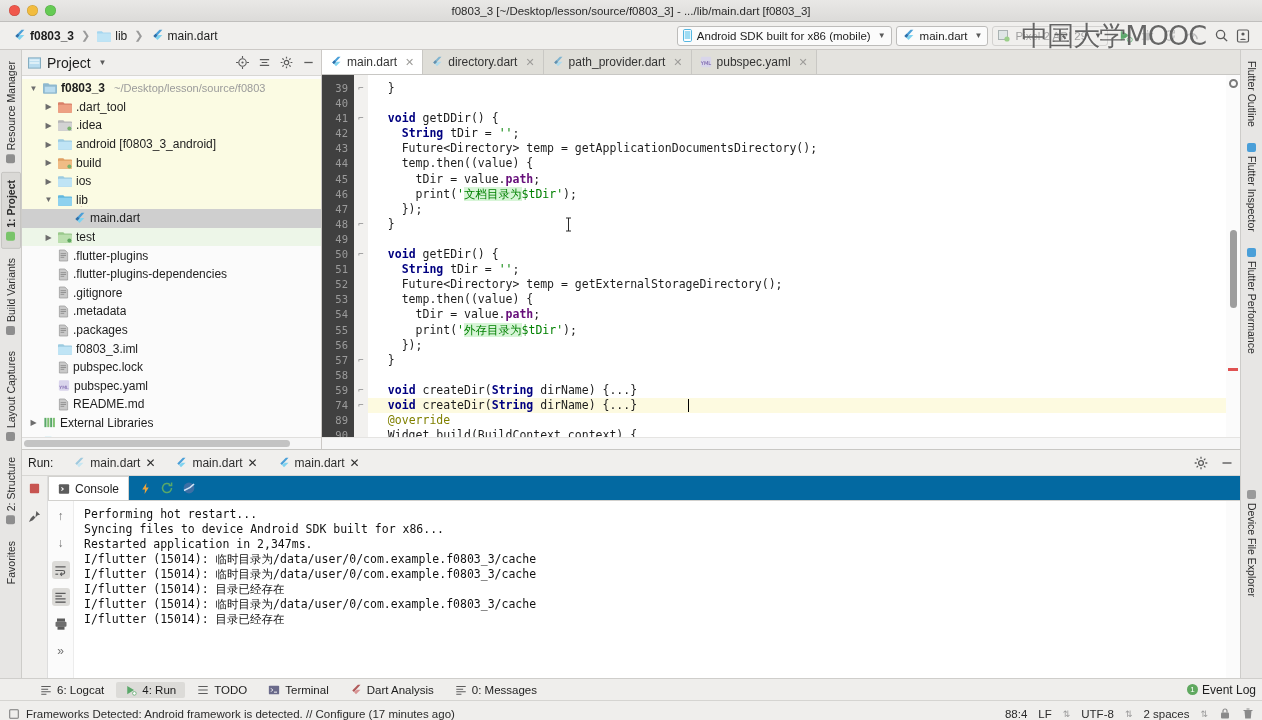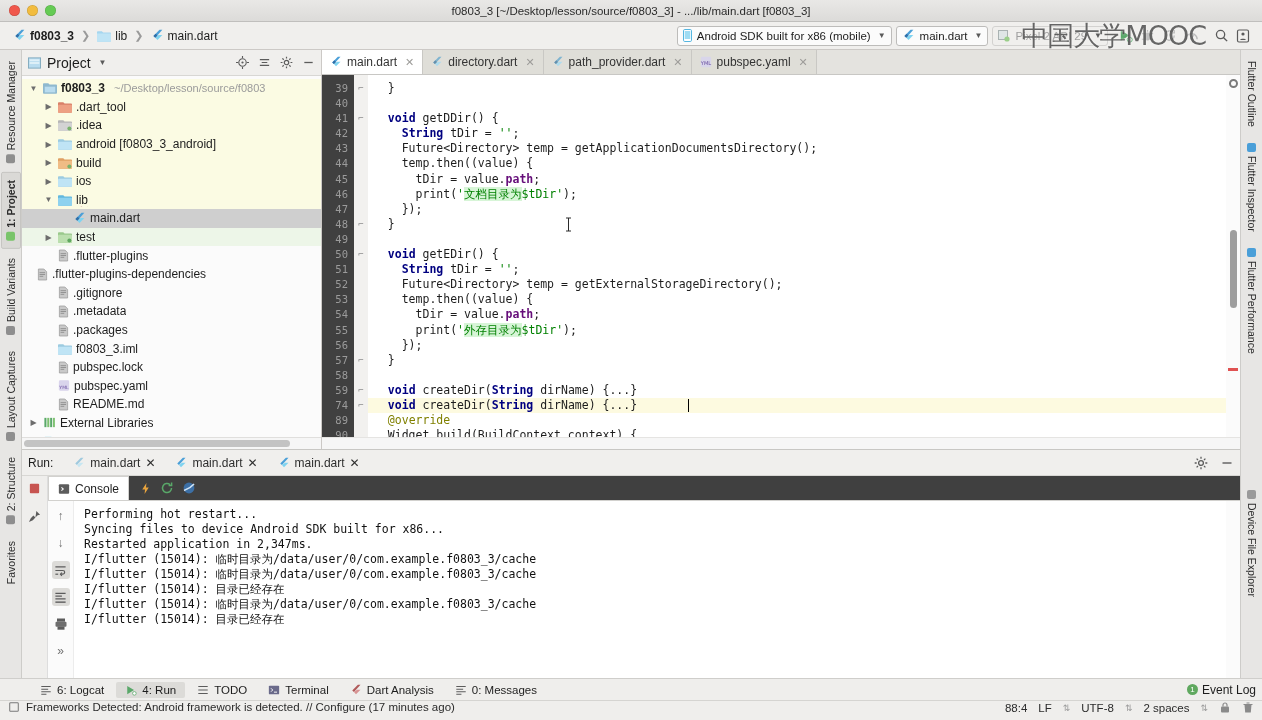--- a/index.html
+++ b/index.html
@@ -115,41 +115,41 @@
   .run-head{ height:26px; flex:0 0 26px; display:flex; align-items:center; gap:0px; padding:0 6px;
      border-bottom:1px solid #d8d7d4;}
   .run-label{ font-size:12px; margin-right:10px;}
   .rtab{ display:flex; align-items:center; gap:5px; font-size:12px; padding:2px 10px; color:#2d2d2d;}
   .rtab.active{ }
   .run-head-right{ margin-left:auto; display:flex; gap:12px; color:#5c5c5c; align-items:center;}
   .console-area{ flex:1 1 auto; display:flex; min-height:0; }
   .c-rail{ width:26px; flex:0 0 26px; background:#efeeec; display:flex; flex-direction:column;
      align-items:center; padding-top:3px; gap:10px; border-right:1px solid #ddd; }
   .c-main{ flex:1 1 auto; display:flex; flex-direction:column; min-width:0;}
-  .c-tabs{ height:24px; flex:0 0 24px; display:flex; align-items:stretch; background:#404040;}
+  .c-tabs{ height:24px; flex:0 0 24px; display:flex; align-items:stretch; background:#0369a1;}
   .ctab{ display:flex; align-items:center; gap:5px; font-size:12px; padding:0 9px; background:#fff;
      border:1px solid #d2d1ce; border-bottom:none;}
   .c-tool{ display:flex; align-items:center; gap:8px; padding:0 10px; }
   .c-body{ flex:1 1 auto; display:flex; min-height:0; background:#fff; border-top:1px solid #d2d1ce;}
   .c-gut{ width:26px; flex:0 0 26px; background:#fbfbfb; display:flex; flex-direction:column;
      align-items:center; padding-top:6px; gap:9px; border-right:1px solid #ececec;}
   .gbtn{ width:18px; height:18px; display:flex; align-items:center; justify-content:center;
      color:#6f6f6f; font-size:12px; border-radius:3px;}
   .gbtn.on{ background:#dcdbd8; }
   .out{ flex:1 1 auto; padding:6px 0 0 10px; font-family:"DejaVu Sans Mono", monospace;
      font-size:11.5px; line-height:15px; white-space:pre; overflow:hidden; color:#111;}
   .c-scroll{ width:14px; flex:0 0 14px; background:#fbfbfb;}
 
   
   .toolbtns{ height:22px; flex:0 0 22px; background:#efeeec; border-top:1px solid #cfcecb;
      display:flex; align-items:center; padding:0 6px; gap:3px;}
   .tbtab{ display:flex; align-items:flex-start; gap:5px; font-size:11.5px; padding:2px 9px; border-radius:2px;}
   .tbtab.active{ background:#dcdbd8; }
   .statusbar{ height:20px; flex:0 0 20px; background:#efeeec; border-top:1px solid #d5d4d1;
-     display:flex; align-items:flex-start; padding:0 8px; gap:6px; font-size:11.5px; color:#2b2b2b;}
+     display:flex; align-items:flex-end; padding:0 8px; gap:6px; font-size:11.5px; color:#2b2b2b;}
   .sb-right{ margin-left:auto; display:flex; align-items:center; gap:11px;}
   .sb-sep{ color:#9a9a9a; font-size:9px;}
   .evt{ display:flex; align-items:center; gap:4px;}
   .badge-dot{ width:11px; height:11px; border-radius:50%; background:#5fa85f; color:#fff;
      font-size:8px; display:flex; align-items:center; justify-content:center;}
 
   svg{ display:block; }
 </style>
 </head>
 <body>
@@ -452,21 +452,21 @@
               <div class="node" style="padding-left: 21px;">
                 <span class="arrow"></span>
                 <span style="display: flex;">
                   <svg width="11" height="13" viewBox="0 0 12 14">
                     <path d="M1.5 1h6l3 3v9h-9z" fill="#c9c9c9" stroke="#9a9a9a" stroke-width=".8"></path>
                     <path d="M2.8 5h6M2.8 7h6M2.8 9h4" stroke="#7f7f7f" stroke-width=".8"></path>
                   </svg>
                 </span>
                 <span class="nm">.flutter-plugins</span>
               </div>
-              <div class="node" style="">
+              <div class="node" style="padding-left: 21px;">
                 <span class="arrow"></span>
                 <span style="display: flex;">
                   <svg width="11" height="13" viewBox="0 0 12 14">
                     <path d="M1.5 1h6l3 3v9h-9z" fill="#c9c9c9" stroke="#9a9a9a" stroke-width=".8"></path>
                     <path d="M2.8 5h6M2.8 7h6M2.8 9h4" stroke="#7f7f7f" stroke-width=".8"></path>
                   </svg>
                 </span>
                 <span class="nm">.flutter-plugins-dependencies</span>
               </div>
               <div class="node" style="padding-left: 21px;">

